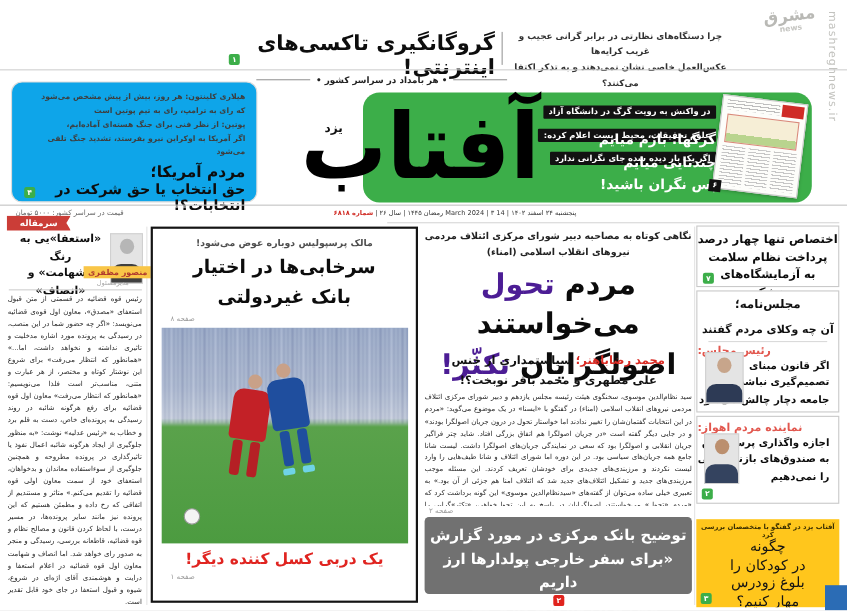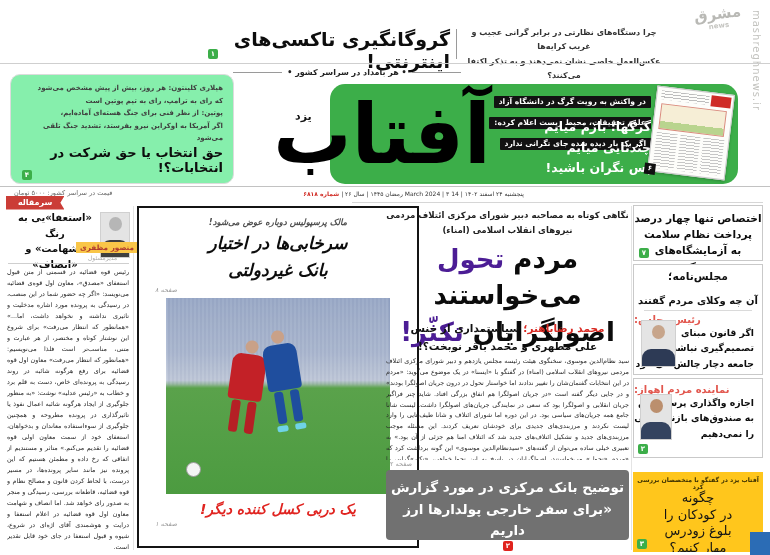--- a/index.html
+++ b/index.html
@@ -31,21 +31,21 @@
 
   
   .green-band { left:330px; top:84px; width:408px; height:100px; background:#3cae49;
     border-radius:15px; }
   .masthead-logo { left:232px; top:84px; width:300px; font-size:78px; font-weight:900;
     line-height:100px; text-align:center; color:#000; letter-spacing:-4px;
     transform:scaleY(1.06); z-index:5; }
   .masthead-sub { left:295px; top:110px; font-size:11px; font-weight:900; z-index:6; }
 
   .america-box { left:10px; top:74px; width:224px; height:110px; border:1px solid #dcdcdc;
-    border-radius:10px; padding:7px 10px 2px; background:#86efac; }
+    border-radius:10px; padding:7px 10px 2px; background:#0ea5e9; }
   .america-box .sm { font-size:7px; font-weight:bold; color:#3e3e3e; line-height:1.8;
     text-align:right; }
   .america-box .t1 { margin-top:4px; font-size:14px; font-weight:900; color:#0d0d0d; }
   .america-box .t2 { font-size:13px; font-weight:900; color:#0d0d0d; letter-spacing:-0.3px; }
 
   .wolf-strips { left:455px; top:89px; width:196px; text-align:right; z-index:4; }
   .wolf-strips .chip { display:inline-block; background:#121212; color:#fff; font-size:7.6px;
     font-weight:bold; padding:1.5px 5px; margin-bottom:2.5px; border-radius:1px; }
   .wolf-titles { left:455px; top:117px; width:196px; text-align:right; z-index:4;
     color:#fff; font-size:12.5px; font-weight:900; line-height:1.65; }
@@ -86,22 +86,22 @@
   .portrait { position:absolute; }
   .ed-photo { left:100px; top:212px; width:30px; height:46px; }
   .ed-author { left:76px; top:242px; background:#f9c648; color:#b03a2e; font-size:7.3px;
     font-weight:900; padding:1px 4px; }
   .ed-role { left:88px; top:254px; font-size:6px; color:#a9a9a9; }
   .ed-hr { left:8px; width:121px; top:263px; border-top:1px solid #cfcfcf; }
   .ed-body { left:7px; top:267px; width:122px; height:284px; font-size:6.4px; line-height:1.72;
     text-align:justify; color:#262626; overflow:hidden; }
 
   
-  .sport-box { left:137px; top:206px; width:282px; height:342px; border:2.5px solid #141414;
-    background:#fff;font-style:italic; }
+  .sport-box { left:137px; top:206px; width:243px; height:342px; border:2.5px solid #141414;
+    background:#fff; }
   .sport-kicker { margin-top:9px; text-align:center; font-size:8.5px; font-weight:bold; color:#4f4f4f; }
   .sport-title { text-align:center; font-size:17px; font-weight:900; line-height:1.6; color:#0c0c0c;
     margin-top:3px; }
   .sport-page { font-size:6.5px; color:#999; text-align:left; padding-left:16px; margin-top:2px; }
   .sport-photo { position:relative; margin:4px auto 0; width:224px; height:196px; overflow:hidden;
     background:linear-gradient(180deg,#93a5c6 0%,#a8b6d0 28%,#c3ccdc 42%,#5aa24b 46%,#4c9b40 100%); }
   .sport-photo .crowd { position:absolute; top:0; left:0; right:0; height:44%;
     background:repeating-linear-gradient(90deg,rgba(255,255,255,.28) 0 2px,rgba(96,106,144,.28) 2px 4px);
     filter:blur(1px); }
   .player { position:absolute; }
@@ -189,20 +189,21 @@
 
   <div class="abs green-band"></div>
   <div class="abs masthead-logo">آفتاب</div>
   <div class="abs masthead-sub">یزد</div>
 
   <div class="abs america-box">
     <div class="sm">هیلاری کلینتون: هر روز، بیش از پیش مشخص می‌شود</div>
     <div class="sm">که رای به ترامپ، رای به تیم پوتین است</div>
     <div class="sm">پوتین: از نظر فنی برای جنگ هسته‌ای آماده‌ایم،</div>
     <div class="sm">اگر آمریکا به اوکراین نیرو بفرستد، تشدید جنگ تلقی می‌شود</div>
+    <div class="t1">مردم آمریکا؛</div>
     <div class="t2">حق انتخاب یا حق شرکت در انتخابات؟!</div>
   </div>
   <div class="abs badge" style="left:22px; top:170px;">۴</div>
 
   <div class="abs wolf-strips">
     <div><span class="chip">در واکنش به رویت گرگ در دانشگاه آزاد</span></div>
     <div><span class="chip">علوم تحقیقات، محیط زیست اعلام کرده:</span></div>
     <div><span class="chip">اگر یک بار دیده شده جای نگرانی ندارد</span></div>
   </div>
   <div class="abs wolf-titles">

